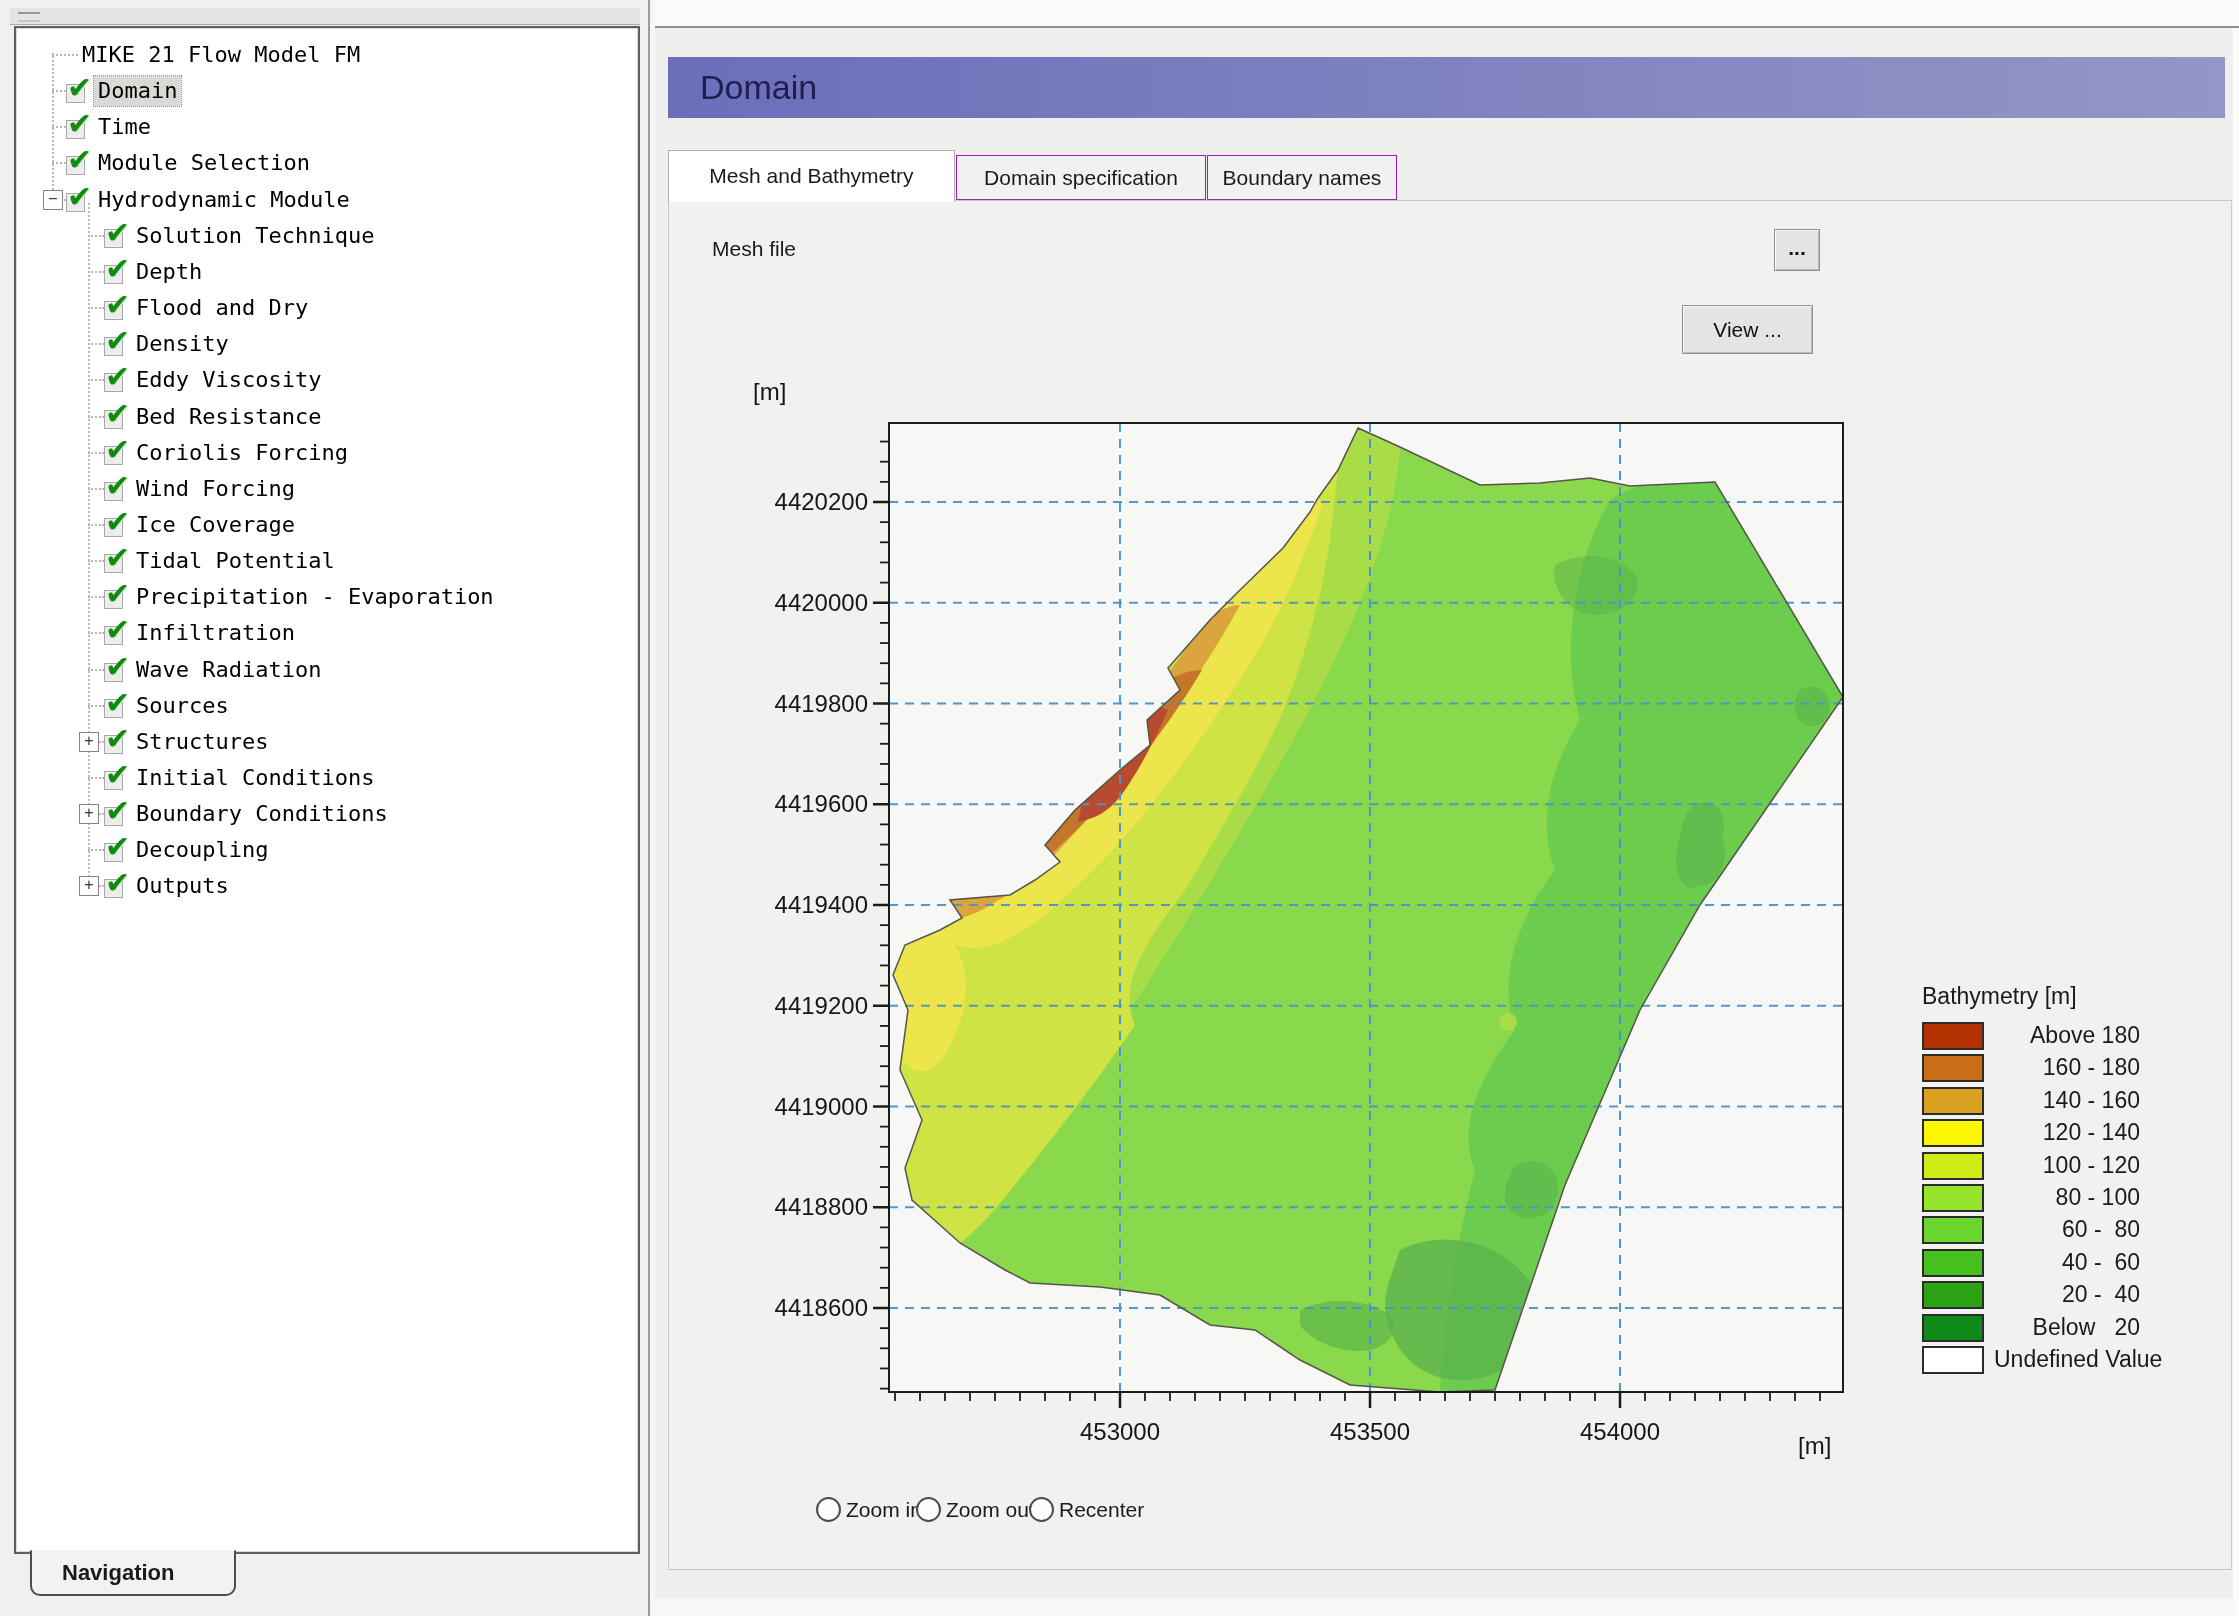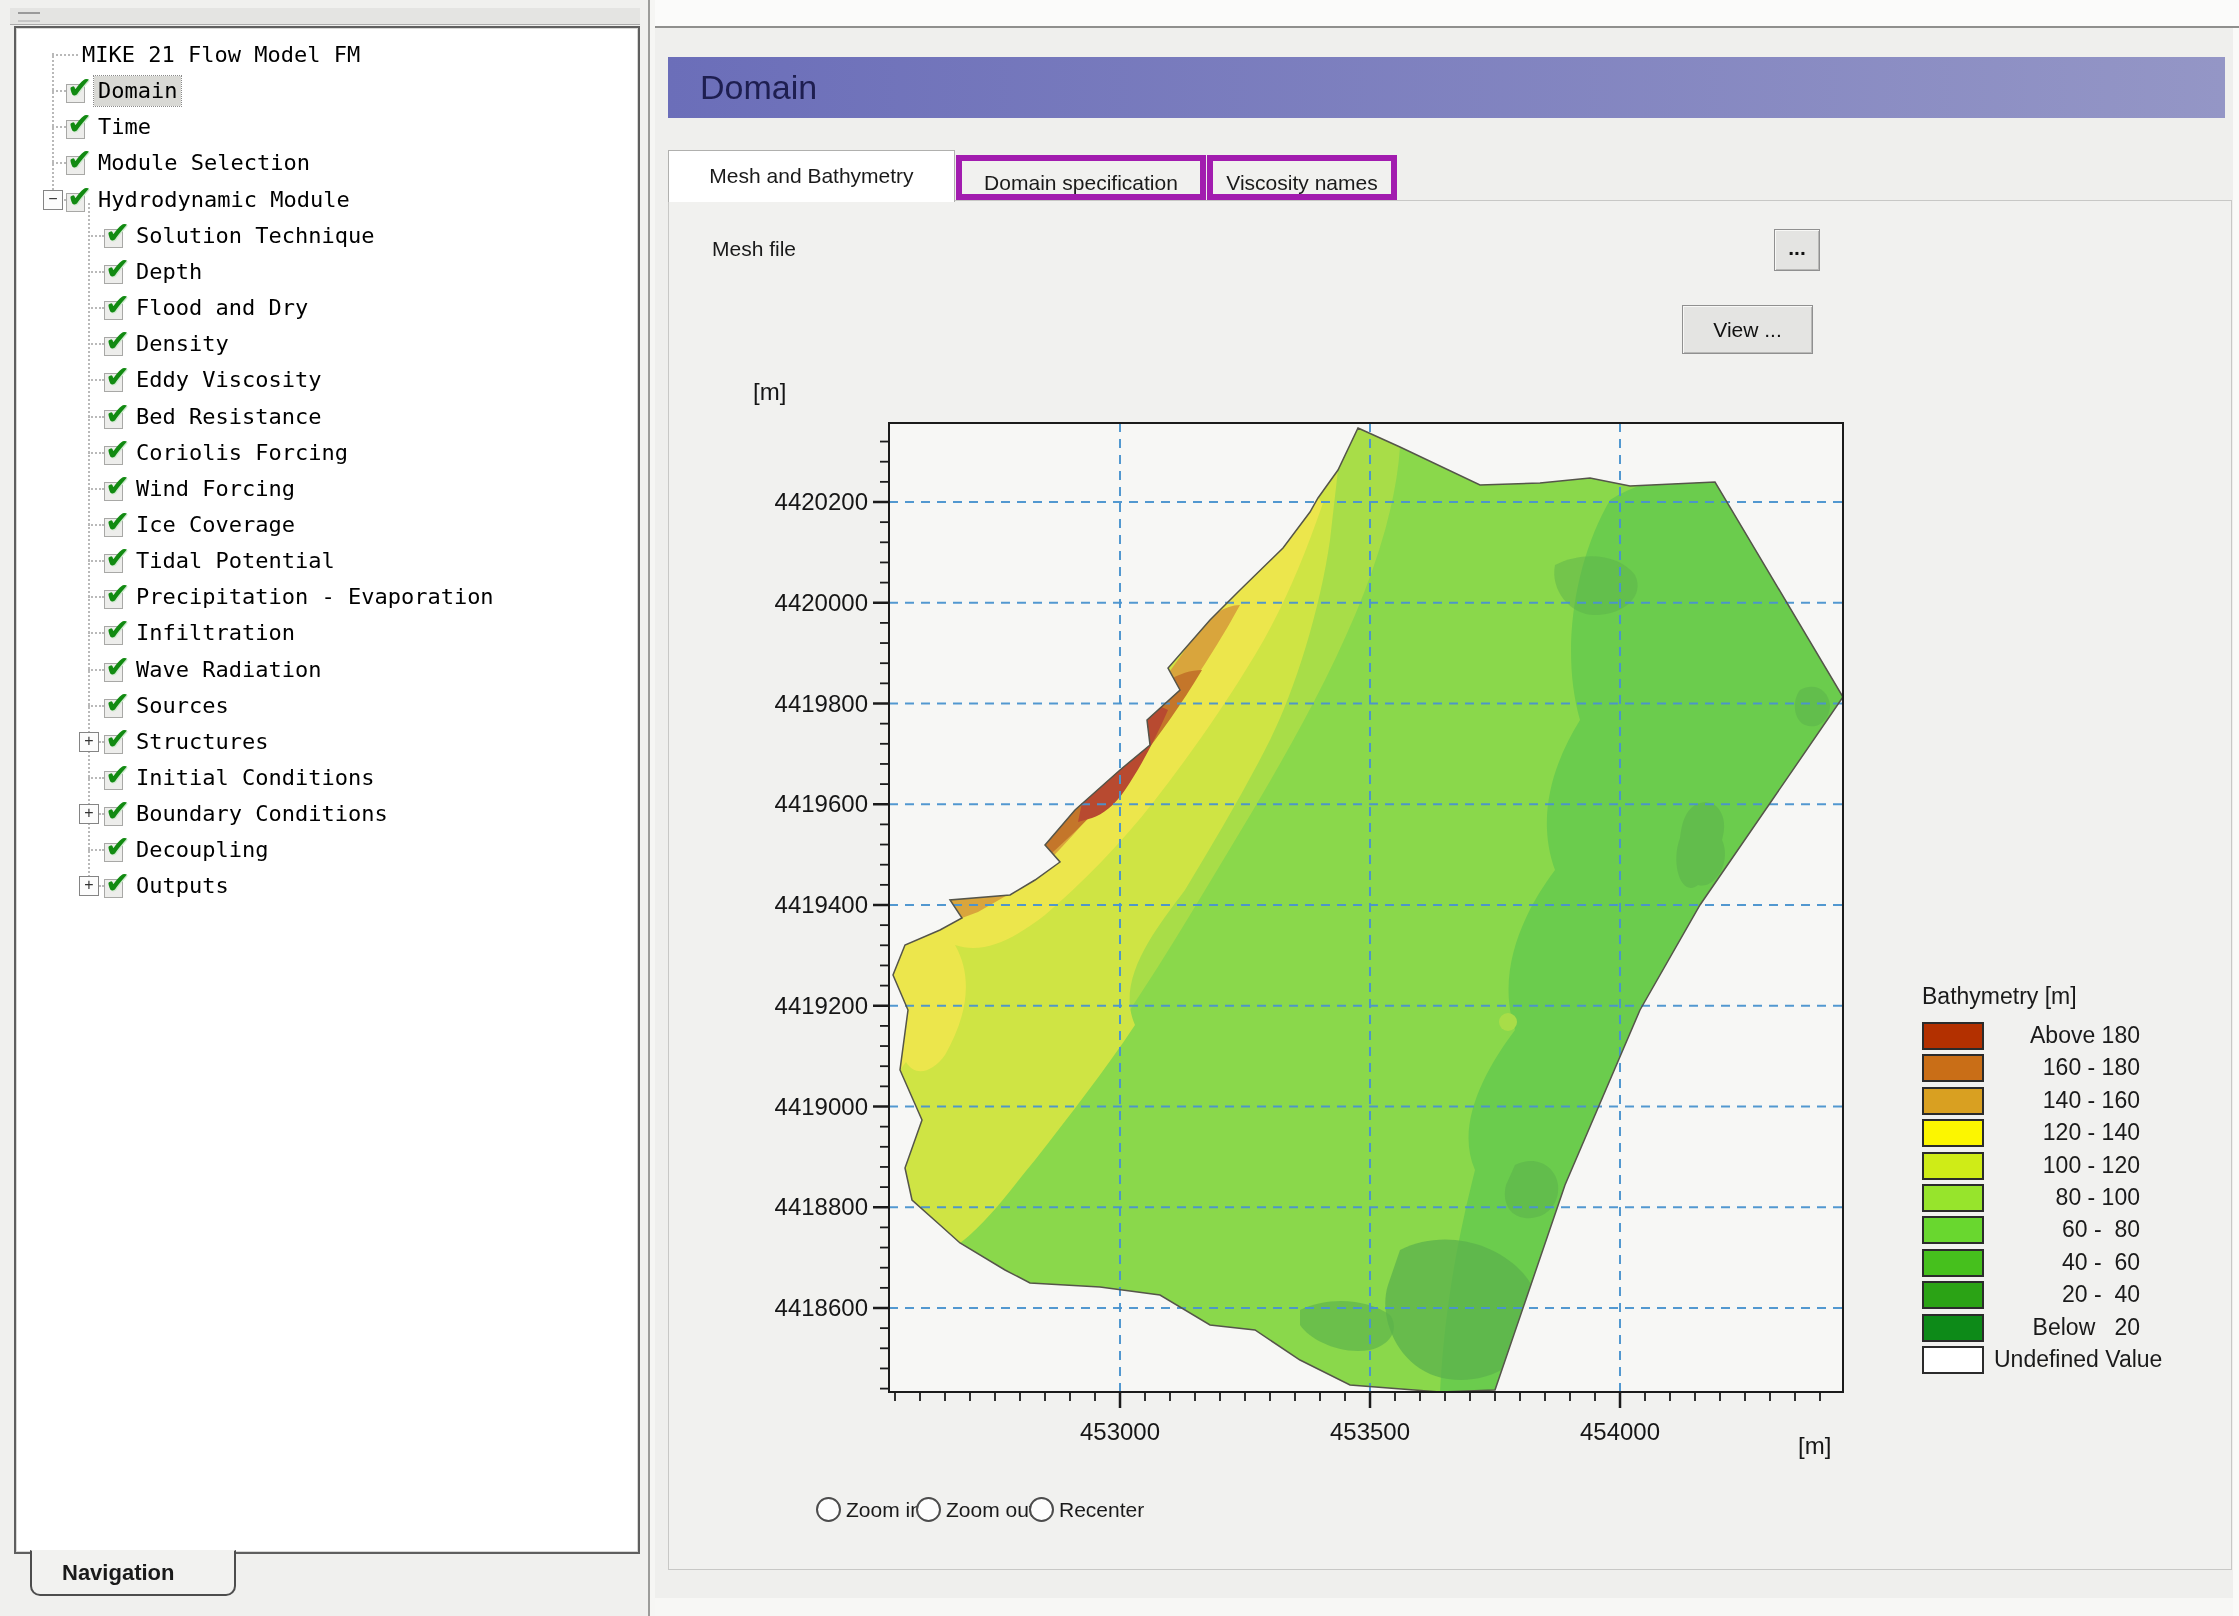--- a/index.html
+++ b/index.html
@@ -33,21 +33,21 @@
   
   .right-panel{position:absolute;left:655px;top:0;width:1584px;height:1616px;background:#efefed;}
   .top-white{position:absolute;left:655px;top:0;width:1584px;height:26px;background:#fbfbfa;}
   .top-line{position:absolute;left:655px;top:26px;width:1584px;height:2px;background:#8f8f8d;}
   .page-header{position:absolute;left:668px;top:57px;width:1557px;height:61px;
                background:linear-gradient(90deg,#6b6eb9,#9496c6);
                color:#1e1e50;font-size:34px;font-weight:500;line-height:61px;padding-left:32px;box-sizing:border-box;}
   .tab{position:absolute;box-sizing:border-box;font-size:21px;text-align:center;}
   .tab.active{left:668px;top:150px;width:287px;height:52px;background:#fff;border:1px solid #b0b0ae;
               border-bottom:none;line-height:50px;z-index:3;}
-  .tab.inactive{top:155px;height:45px;background:#f1f1ef;border:6px solid #a21caf;line-height:43px;z-index:1;}
+  .tab.inactive{top:155px;height:45px;background:#f1f1ef;border:1px solid #a21caf;line-height:43px;z-index:1;}
   .tab2{left:956px;width:250px;}
   .tab3{left:1207px;width:190px;}
   .group-box{position:absolute;left:668px;top:200px;width:1564px;height:1370px;background:#f1f1ef;
              border:1px solid #c8c8c6;box-sizing:border-box;z-index:0;}
   .field-label{position:absolute;left:700px;top:237px;font-size:21px;margin-left:12px;}
   .mesh-input{position:absolute;left:875px;top:227px;width:889px;height:45px;background:#fff;
               border:2px solid #636363;box-sizing:border-box;display:flex;justify-content:flex-end;
               overflow:hidden;align-items:center;}
   .mesh-input span{font-size:20px;white-space:nowrap;padding:0 6px;}
   .btn{position:absolute;background:#e4e4e2;border:1px solid #909090;
@@ -238,21 +238,21 @@
   <div class="right-panel"></div>
   <div class="top-white"></div>
   <div class="top-line"></div>
 
   <div class="page-header">Domain</div>
 
   <div class="group-box"></div>
 
   <div class="tab active">Mesh and Bathymetry</div>
   <div class="tab inactive tab2">Domain specification</div>
-  <div class="tab inactive tab3">Viscosity names</div>
+  <div class="tab inactive tab3">Boundary names</div>
 
   <div class="field-label">Mesh file</div>
   <div class="btn btn-browse">...</div>
   <div class="btn btn-view">View ...</div>
 
   <div class="unit-label" style="left:753px;top:378px;">[m]</div>
   <div class="unit-label" style="left:1798px;top:1432px;">[m]</div>
 
   <svg id="plot-svg" style="position:absolute;left:740px;top:370px;" width="1250" height="1130" viewBox="0 0 1250 1130">
     <defs>

